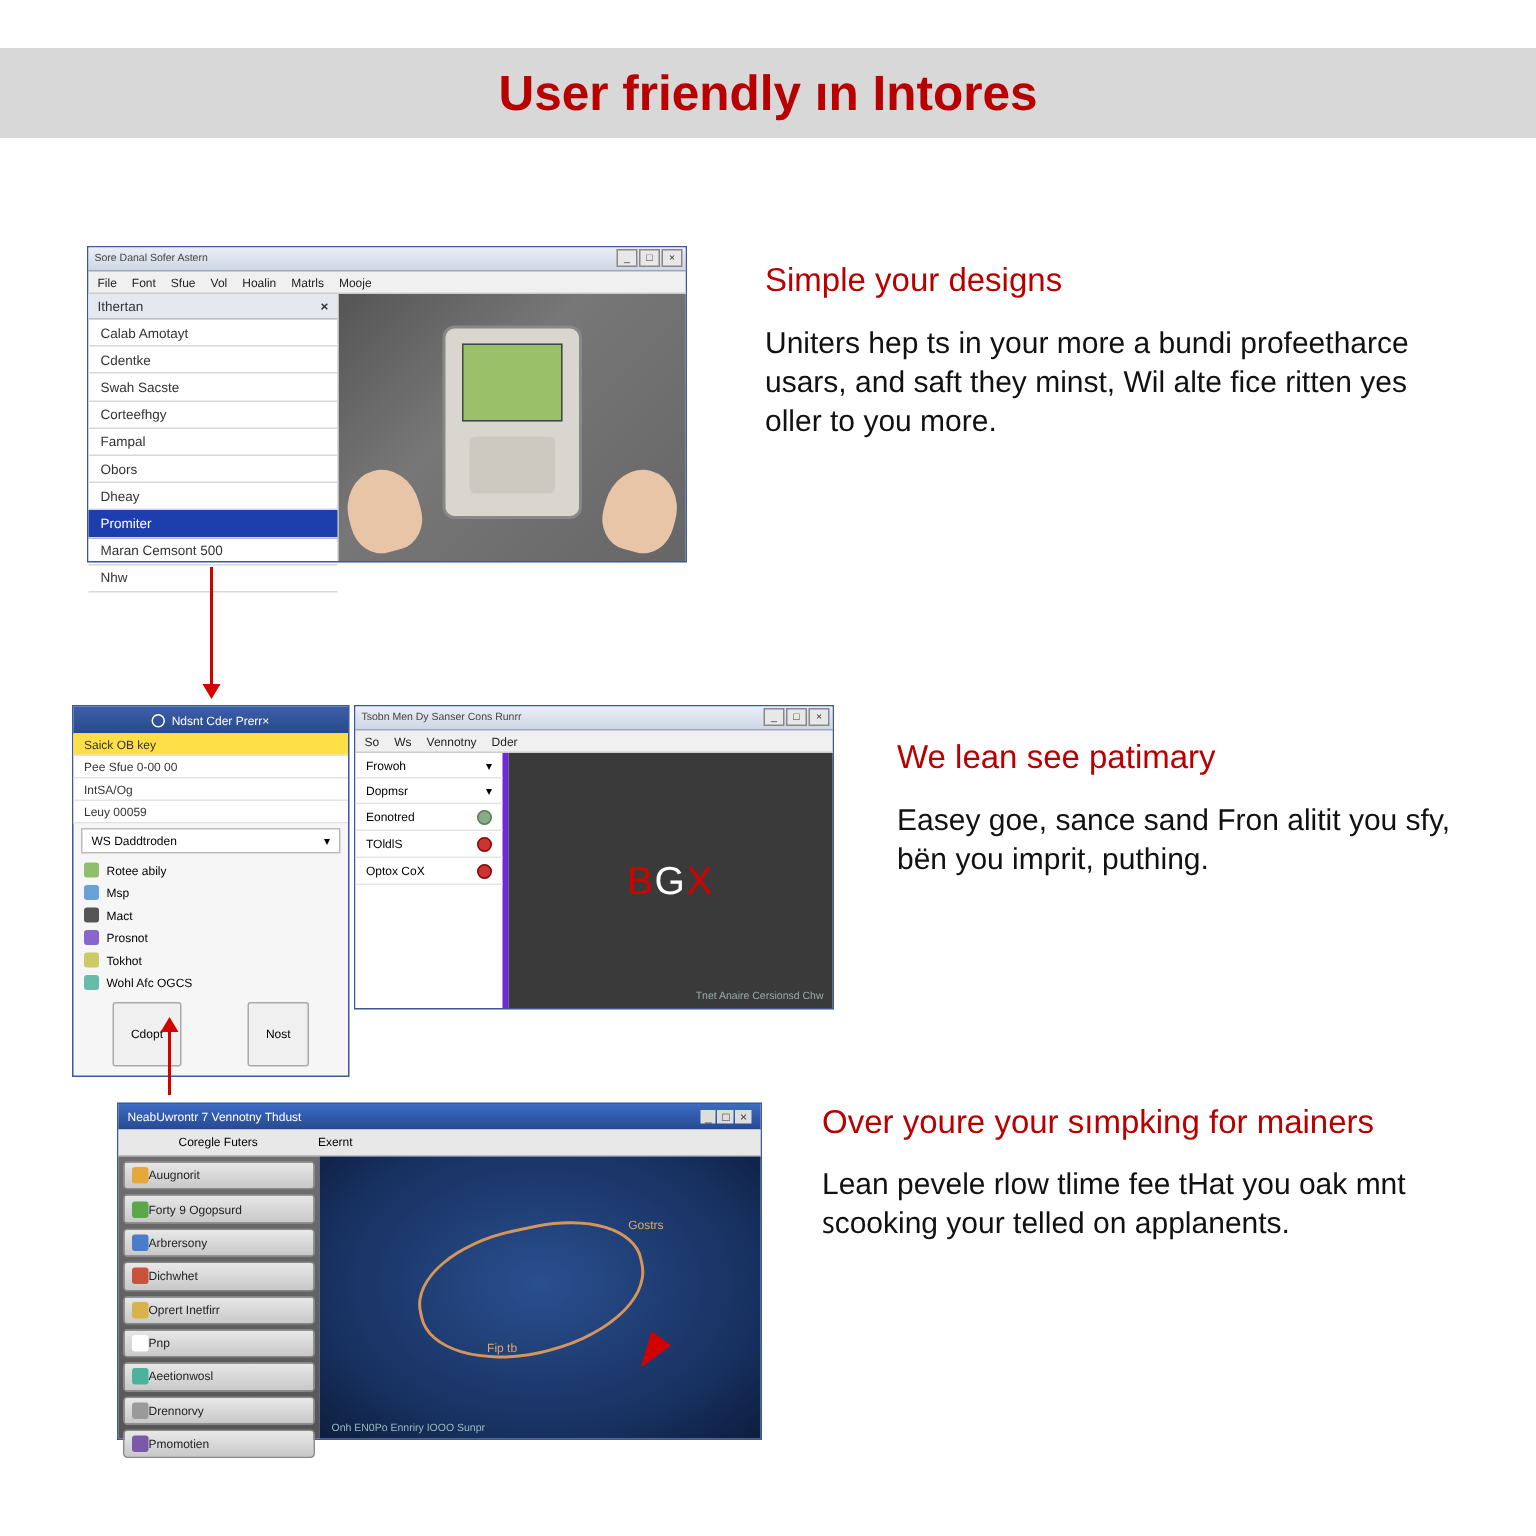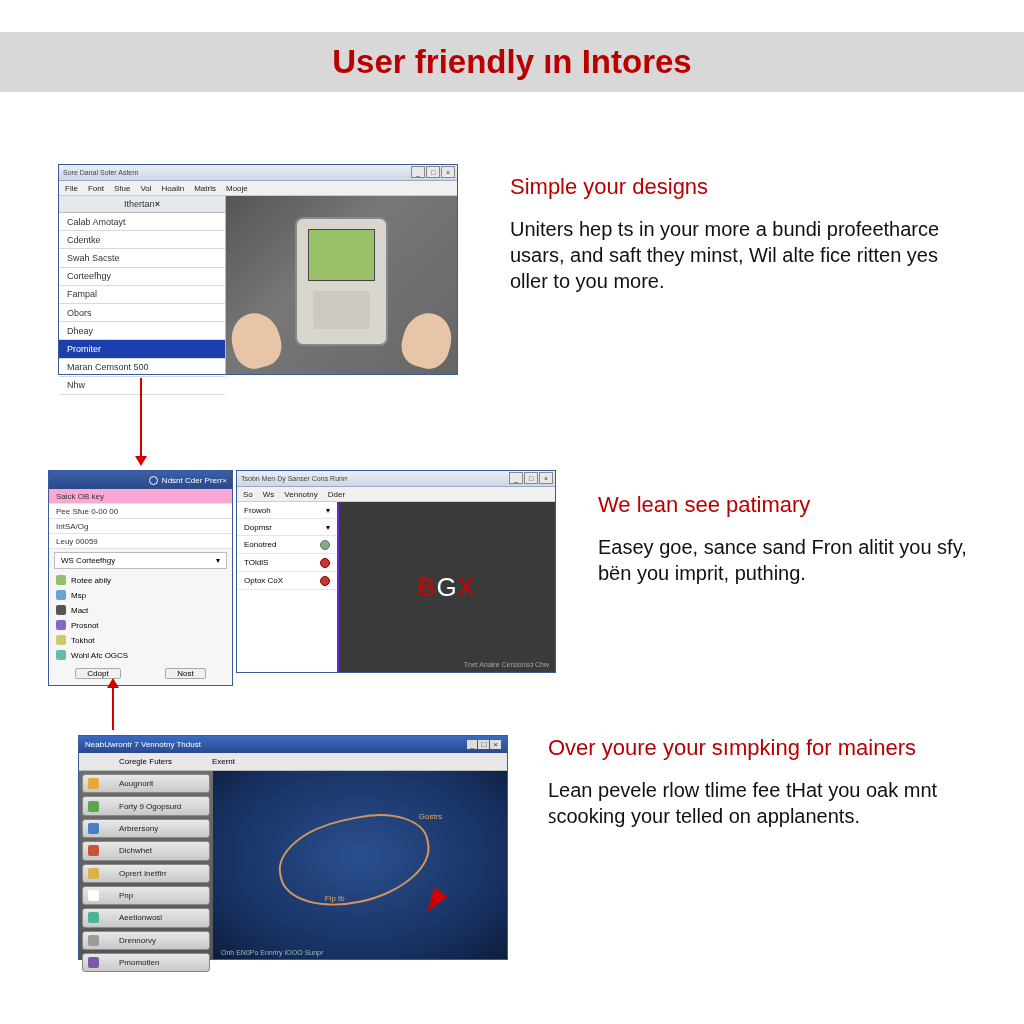--- a/index.html
+++ b/index.html
@@ -8,21 +8,21 @@
   .row{position:absolute;left:0;width:100%}
   
   .s1{top:164px}
   .s1 .shot{position:absolute;left:58px;top:0;width:400px;border:1px solid #3a5a9a;background:#f4f4f4}
   .winhdr{height:16px;background:linear-gradient(#eaeef5,#cfd7e5);font-size:7px;color:#444;display:flex;align-items:center;padding:0 4px;border-bottom:1px solid #9aa7bf;position:relative}
   .winbtns{position:absolute;right:2px;top:1px;display:flex;gap:1px}
   .winbtns span{width:14px;height:12px;background:#e8e8e8;border:1px solid #888;font-size:7px;display:flex;align-items:center;justify-content:center;color:#333}
   .menubar{height:15px;background:#f0f0f0;display:flex;gap:10px;padding:0 6px;font-size:8px;color:#222;align-items:center;border-bottom:1px solid #ccc}
   .s1 .body{display:flex;height:178px}
   .s1 .sidebar{width:167px;background:#fff;border-right:1px solid #bbb;font-size:9px;color:#333}
-  .s1 .sidebar .hdr{background:#e4e8ef;border-bottom:1px solid #bbb;padding:3px 6px;display:flex;justify-content:center}
+  .s1 .sidebar .hdr{background:#e4e8ef;border-bottom:1px solid #bbb;padding:3px 6px;display:flex;justify-content:space-between}
   .s1 .sidebar .hdr .x{font-weight:bold}
   .s1 .sidebar div.item{padding:3.6px 8px;border-bottom:1px solid #d8d8d8}
   .s1 .sidebar div.sel{background:#1d3fae;color:#fff}
   .s1 .photo{flex:1;background:linear-gradient(135deg,#555 0%,#777 40%,#666 100%);position:relative}
   .s1 .device{position:absolute;left:30%;top:12%;width:40%;height:72%;background:#d8d6cf;border:2px solid #888;border-radius:8px}
   .s1 .screen{position:absolute;left:12%;top:8%;width:76%;height:42%;background:#9ac06a;border:1px solid #444}
   .s1 .pad{position:absolute;left:18%;top:58%;width:64%;height:30%;background:#ccc9c0;border-radius:4px}
   .s1 .hand{position:absolute;width:48px;height:55px;background:#e9c5a8;border-radius:50% 50% 40% 40%}
   .s1 .handL{left:6px;bottom:6px;transform:rotate(-15deg)}
   .s1 .handR{right:6px;bottom:6px;transform:rotate(15deg)}
@@ -30,50 +30,50 @@
   .htitle{color:#b90000;font-size:22px;font-weight:normal;margin-bottom:16px}
   .hbody{font-size:20px;color:#111;line-height:1.3}
   
   .arrow{position:absolute;left:140px;width:2px;background:#d40000}
   .arrow:after{content:"";position:absolute;left:-5px;width:0;height:0;border-left:6px solid transparent;border-right:6px solid transparent}
   .arrowDown:after{bottom:-8px;border-top:10px solid #d40000}
   .arrowUp:after{top:-8px;border-bottom:10px solid #d40000}
   
   .s2{top:470px}
   .panelL{position:absolute;left:48px;top:0;width:185px;border:1px solid #3a5a9a;background:#f6f6f6}
-  .panelL .tb{height:18px;background:linear-gradient(#3c5fa8,#284a8a);color:#fff;font-size:8px;display:flex;align-items:center;padding:0 5px;justify-content:flex-end}
+  .panelL .tb{height:18px;background:linear-gradient(#3c5fa8,#284a8a);color:#fff;font-size:8px;display:flex;align-items:center;padding:0 5px;justify-content:center}
   .panelL .tb .gear{width:9px;height:9px;border:1px solid #fff;border-radius:50%}
   .panelL .list{background:#fff;font-size:8px;color:#333}
-  .panelL .list .sel{background:#f9a8d4}
+  .panelL .list .sel{background:#fde047}
   .panelL .list div{padding:2.5px 7px;border-bottom:1px solid #e3e3e3}
   .panelL .dd{padding:3px 6px;border:1px solid #bbb;margin:3px 5px;font-size:8px;display:flex;justify-content:space-between;background:#fff}
   .panelL .opts div{display:flex;align-items:flex-end;gap:5px;padding:2.5px 7px;font-size:8px}
   .panelL .ico{width:10px;height:10px;border-radius:2px}
   .panelL .ftr{display:flex;justify-content:space-around;padding:6px 4px}
-  .panelL .ftr span{font-size:8px;border:1px solid #aaa;background:#f0f0f0;padding:0 11px;border-radius:2px}
+  .panelL .ftr span{font-size:8px;border:1px solid #aaa;background:#f0f0f0;padding:16px 11px;border-radius:2px}
   .panelR{position:absolute;left:236px;top:0;width:320px;border:1px solid #3a5a9a;background:#f4f4f4}
   .panelR .menubar span{font-size:8px}
   .panelR .cols{display:flex;height:170px}
-  .panelR .opt{width:102px;background:#fff;border-right:2px solid #6d28d9;font-size:8px}
+  .panelR .opt{width:102px;background:#fff;border-right:4px solid #6d28d9;font-size:8px}
   .panelR .opt div{display:flex;justify-content:space-between;align-items:center;padding:3.5px 7px;border-bottom:1px solid #e5e5e5}
   .panelR .opt .dot{width:10px;height:10px;border-radius:50%;background:#c33;border:1px solid #800}
   .panelR .opt .dot.g{background:#8a8;border-color:#575}
   .panelR .stage{flex:1;background:#3a3a3a;position:relative;color:#fff;display:flex;align-items:center;justify-content:center}
   .panelR .logo{font-size:26px;font-weight:normal;letter-spacing:1px}
   .panelR .logo .r{color:#d40000}
   .panelR .caption{position:absolute;bottom:4px;right:6px;font-size:7px;color:#9aa}
   .s2 .text{position:absolute;left:598px;top:22px;width:400px}
   
   .s3{top:735px}
   .s3 .shot{position:absolute;left:78px;top:0;width:430px;border:1px solid #3a5a9a;background:#f4f4f4}
   .s3 .tb{height:17px;background:linear-gradient(#3c6bc4,#28498f);color:#fff;font-size:8px;display:flex;align-items:center;padding:0 6px;justify-content:space-between}
   .s3 .tabs{height:18px;background:#e8e8e8;display:flex;gap:40px;padding:0 40px;font-size:8px;align-items:center;border-bottom:1px solid #bbb}
   .s3 .body{display:flex;height:188px}
   .s3 .nav{width:134px;background:linear-gradient(#6f6f6f,#555);padding:3px;display:flex;flex-direction:column;gap:3px}
-  .s3 .nav div{background:linear-gradient(#e8e8e8,#c8c8c8);border:1px solid #888;border-radius:3px;font-size:8px;color:#222;padding:3.2px 5px;display:flex;align-items:center;gap:20px}
+  .s3 .nav div{background:linear-gradient(#e8e8e8,#c8c8c8);border:1px solid #888;border-radius:3px;font-size:8px;color:#222;padding:3.2px 5px;display:flex;align-items:center;gap:0}
   .s3 .nav .ic{width:11px;height:11px;border-radius:2px}
   .s3 .map{flex:1;background:radial-gradient(ellipse at 50% 45%,#2a4f8f 0%,#17305f 70%,#0d1d3d 100%);position:relative}
   .s3 .track{position:absolute;left:22%;top:25%;width:52%;height:45%;border:2px solid #d6955a;border-radius:50% 45% 55% 50%;transform:rotate(-12deg)}
   .s3 .arrowm{position:absolute;right:22%;bottom:24%;width:0;height:0;border-left:8px solid transparent;border-right:8px solid transparent;border-top:24px solid #d40000;transform:rotate(35deg)}
   .s3 .label{position:absolute;color:#e0a860;font-size:8px}
   .s3 .cap{position:absolute;bottom:3px;left:8px;font-size:7px;color:#9bb}
   .s3 .text{position:absolute;left:548px;top:0;width:460px}
 </style>
 </head>
 <body>
@@ -143,21 +143,21 @@
         </span>
      <span>×</span>
    </div>
    <div class="list">
      <div class="sel">Saick OB key</div>
      <div>Pee Sfue 0-00 00</div>
      <div>IntSA/Og</div>
      <div>Leuy 00059</div>
    </div>
    <div class="dd">
-        <span>WS Corteefhgy</span>
+        <span>WS Daddtroden</span>
         <span>▾</span>
       </div>
    <div class="opts" id="leftopts">
         <div>
           <span class="ico" style="background:#8fbf6a"></span>
           <span>Rotee abily</span>
         </div>
         <div>
           <span class="ico" style="background:#6aa0d8"></span>
           <span>Msp</span>

